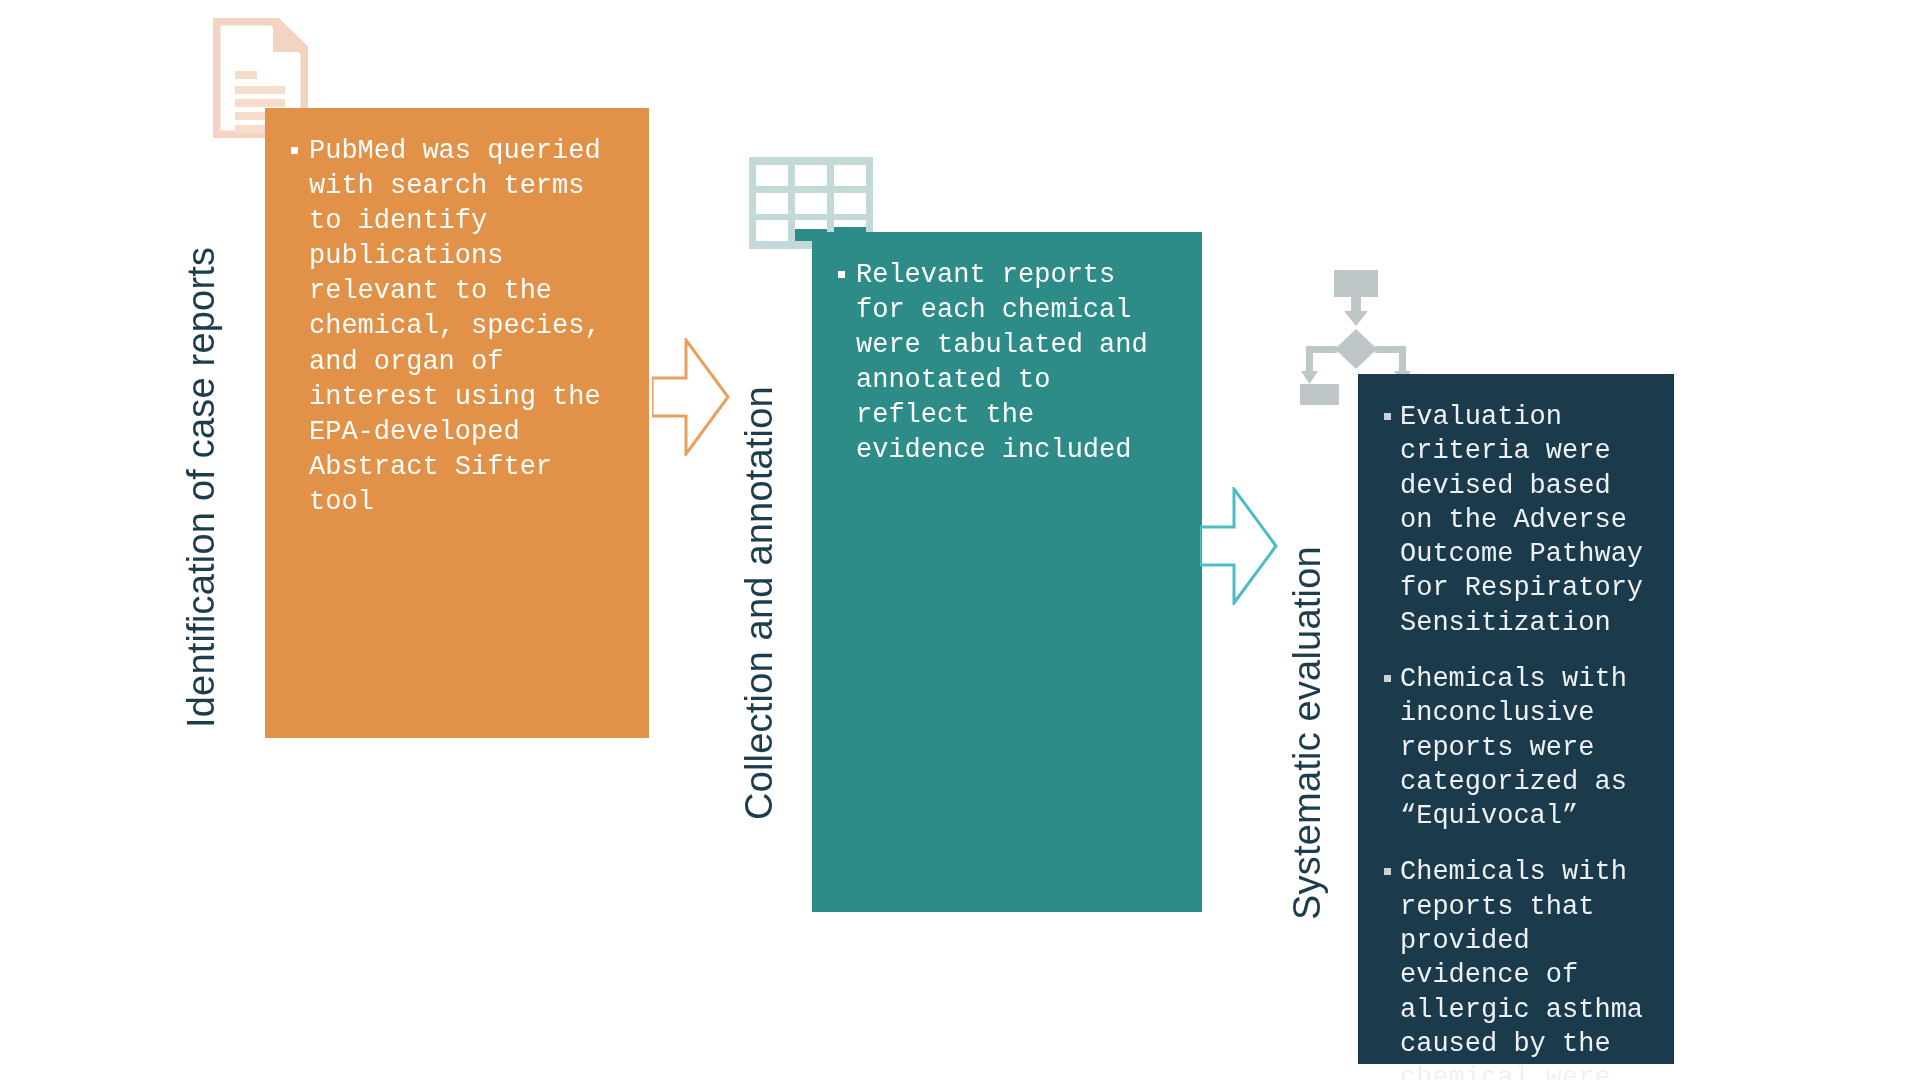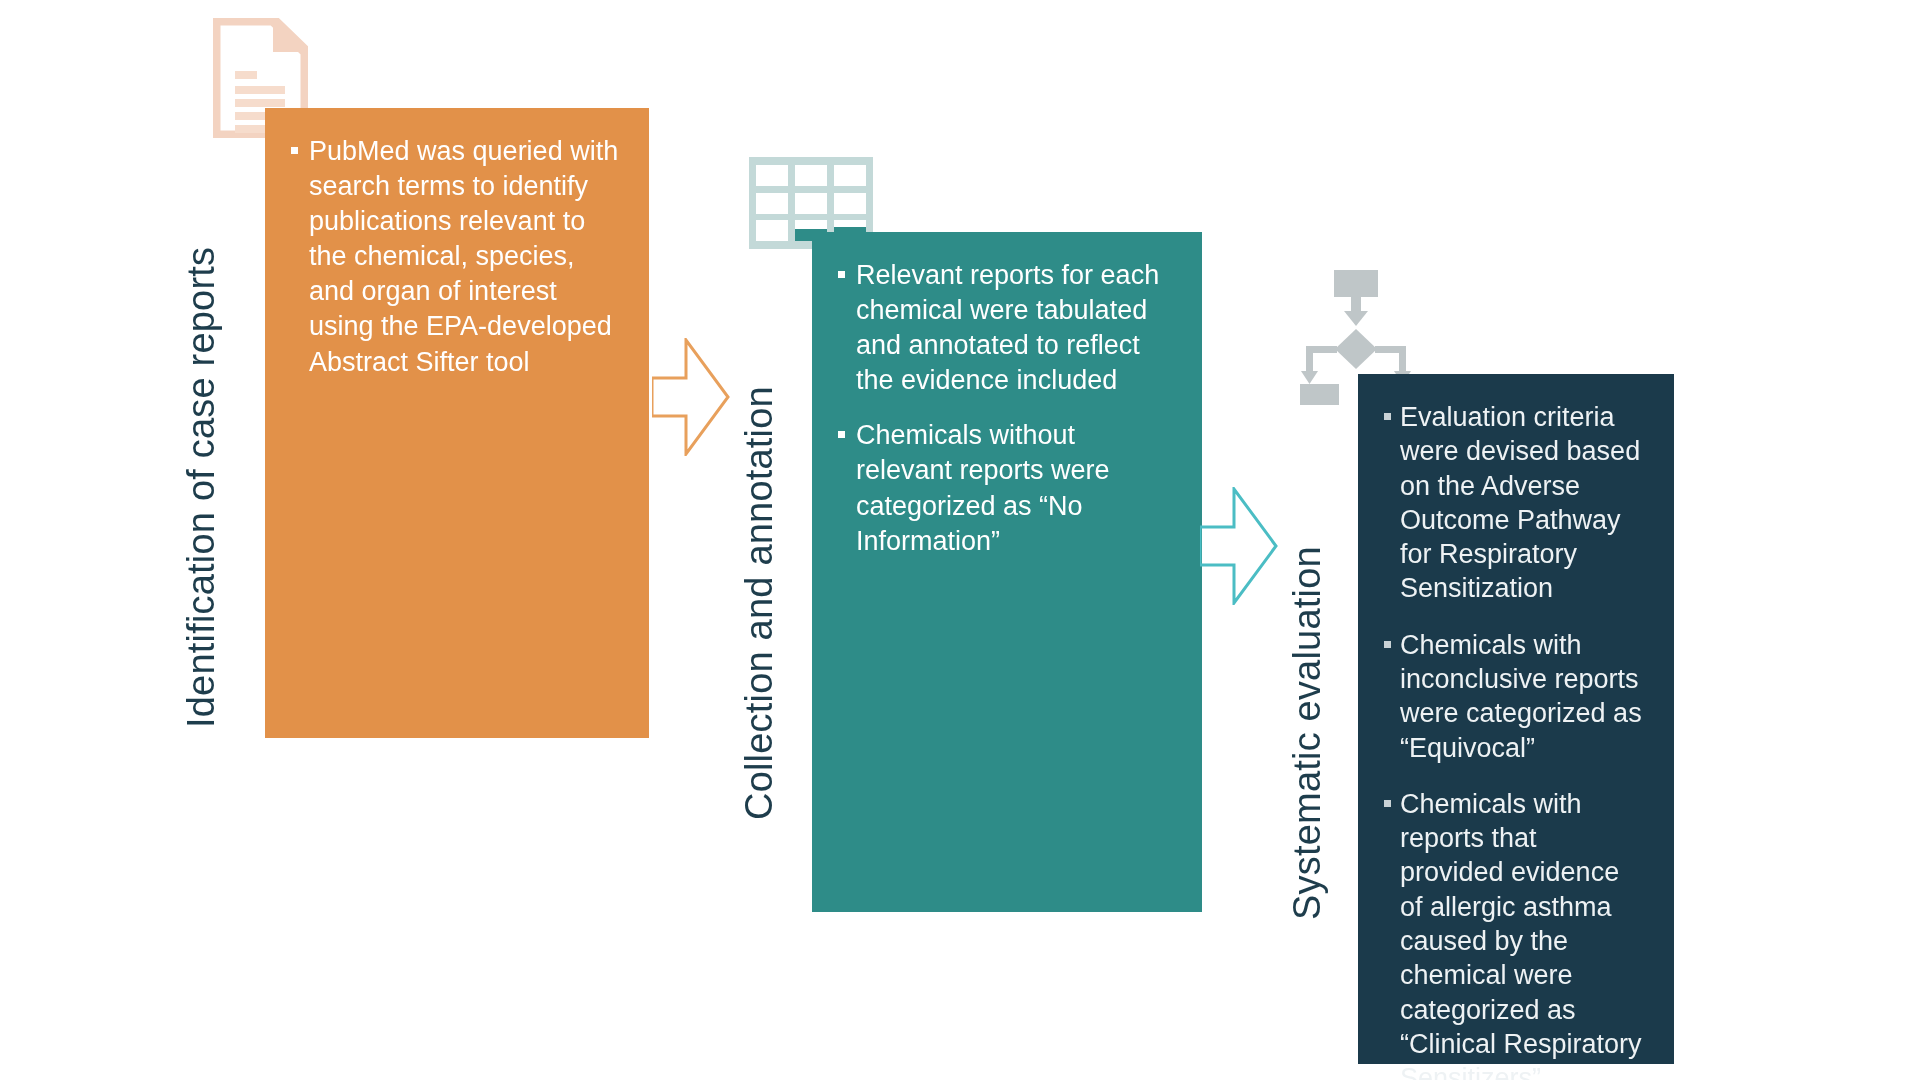--- a/index.html
+++ b/index.html
@@ -37,20 +37,21 @@
   }
   #vlabel-1 { left: 182px;  top: 158px;  height: 570px; }
   #vlabel-2 { left: 740px;  top: 290px;  height: 530px; }
   #vlabel-3 { left: 1288px; top: 430px;  height: 490px; }
 
   
   .panel {
     position: absolute;
     box-sizing: border-box;
     padding: 26px 28px 26px 26px;
+    font-family: Liberation Mono, monospace;
   }
   #panel-orange {
     left: 265px; top: 108px;
     width: 384px; height: 630px;
     background: #E29149;
   }
   #panel-teal {
     left: 812px; top: 232px;
     width: 390px; height: 680px;
     background: #2E8C88;
@@ -167,21 +168,20 @@
       <rect x="46" y="72" width="32" height="12" fill="#2E8C88"></rect>
       <rect x="85" y="70" width="32" height="14" fill="#2E8C88"></rect>
     </svg>
   </div>
 
   <div id="vlabel-2" class="vlabel">Collection and annotation</div>
 
   <div id="panel-teal" class="panel">
     <ul class="bullets">
       <li>Relevant reports for each chemical were tabulated and annotated to reflect the evidence included</li>
-      <li>Chemicals without relevant reports were categorized as “No Information”</li>
     </ul>
   </div>
 
   <div id="arrow-2" class="blockarrow">
     <svg viewBox="0 0 78 118" width="78" height="118" aria-hidden="true">
       <path d="M0 40 H34 V2 L76 59 L34 116 V78 H0 Z" fill="none" stroke="#4BBDC4" stroke-width="3"></path>
     </svg>
   </div>
 
   <div id="icon-flowchart">

